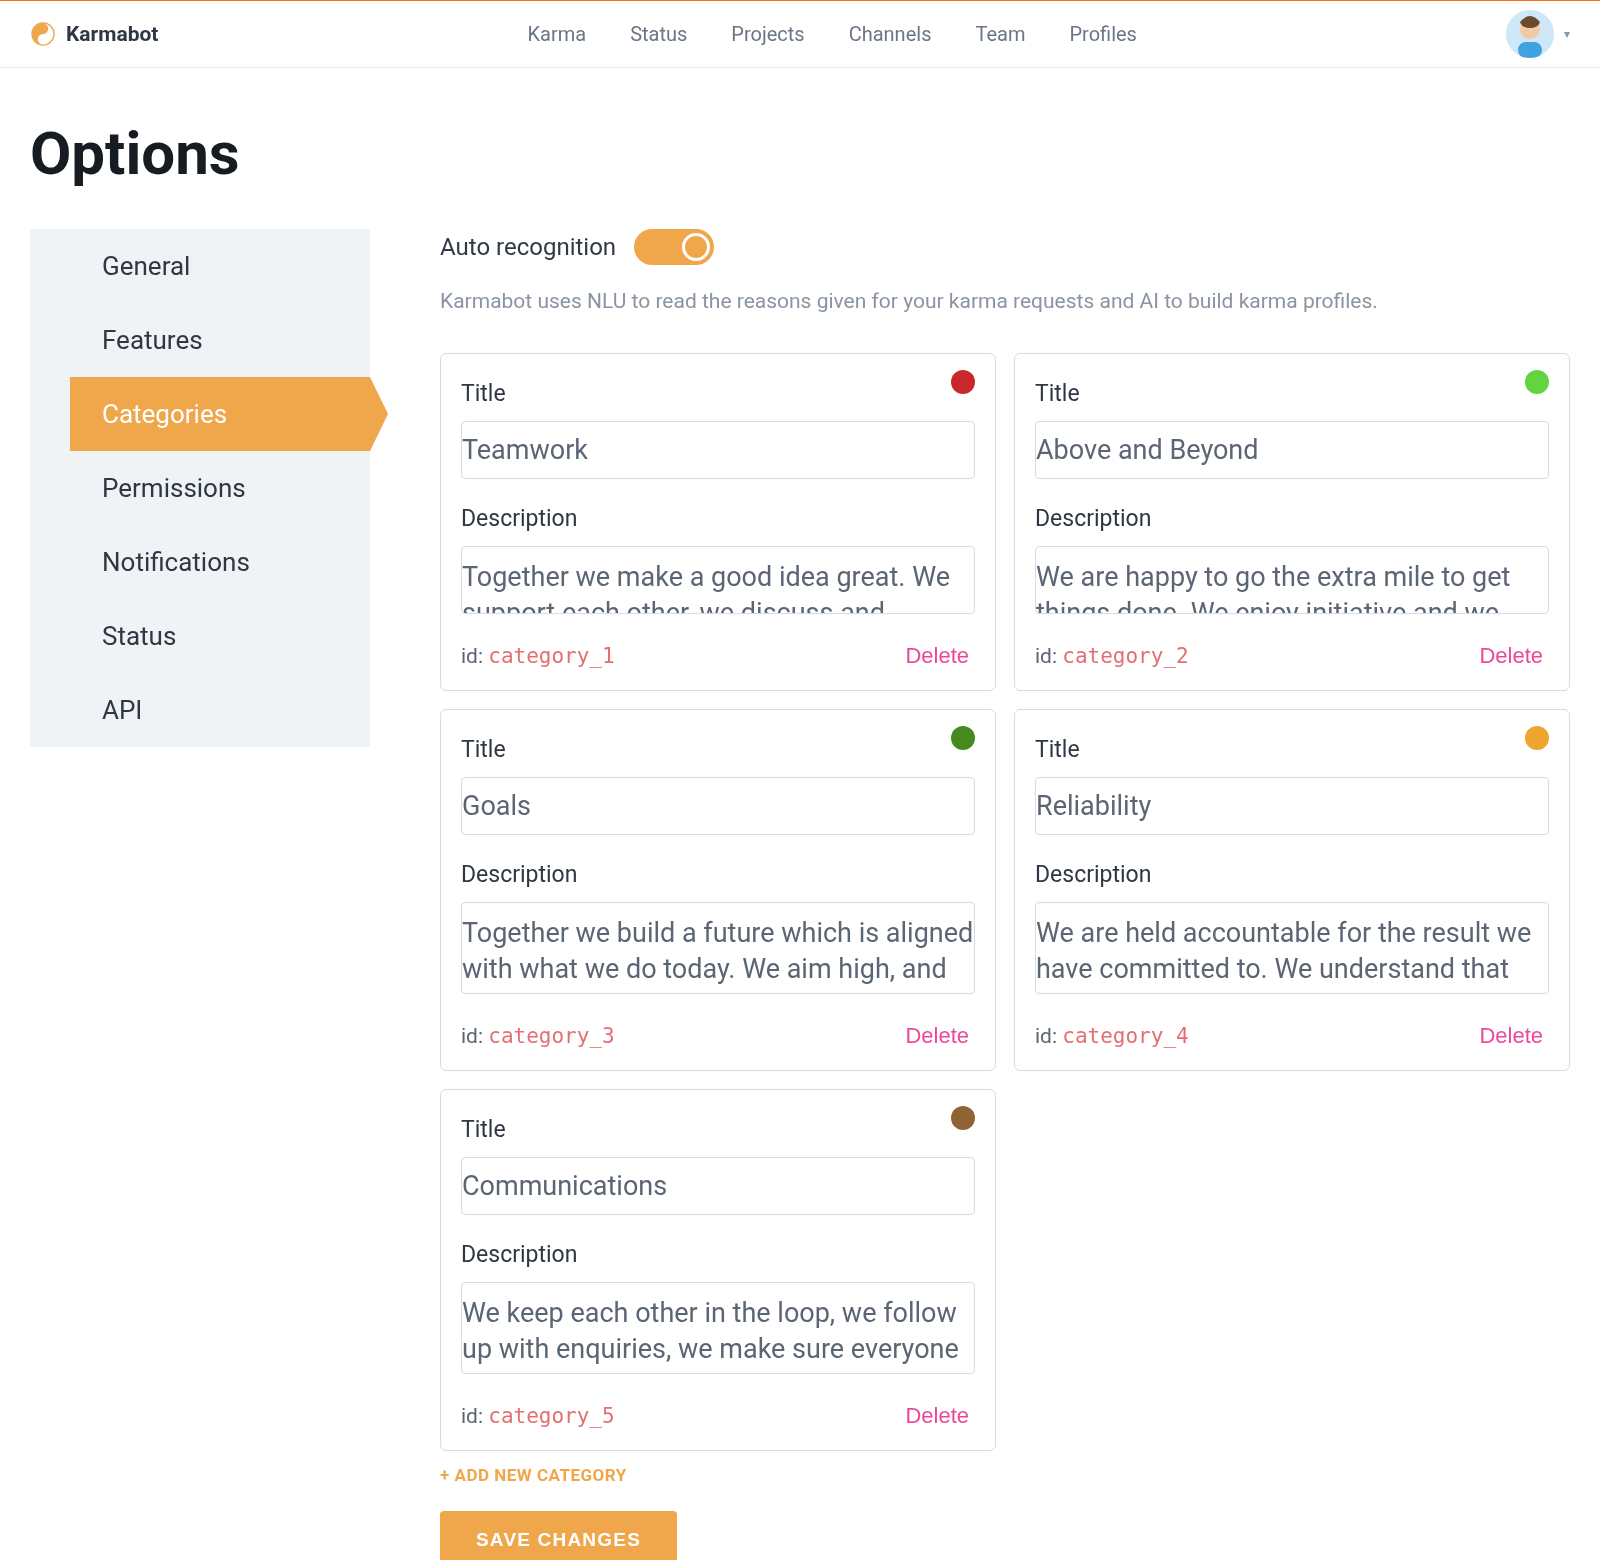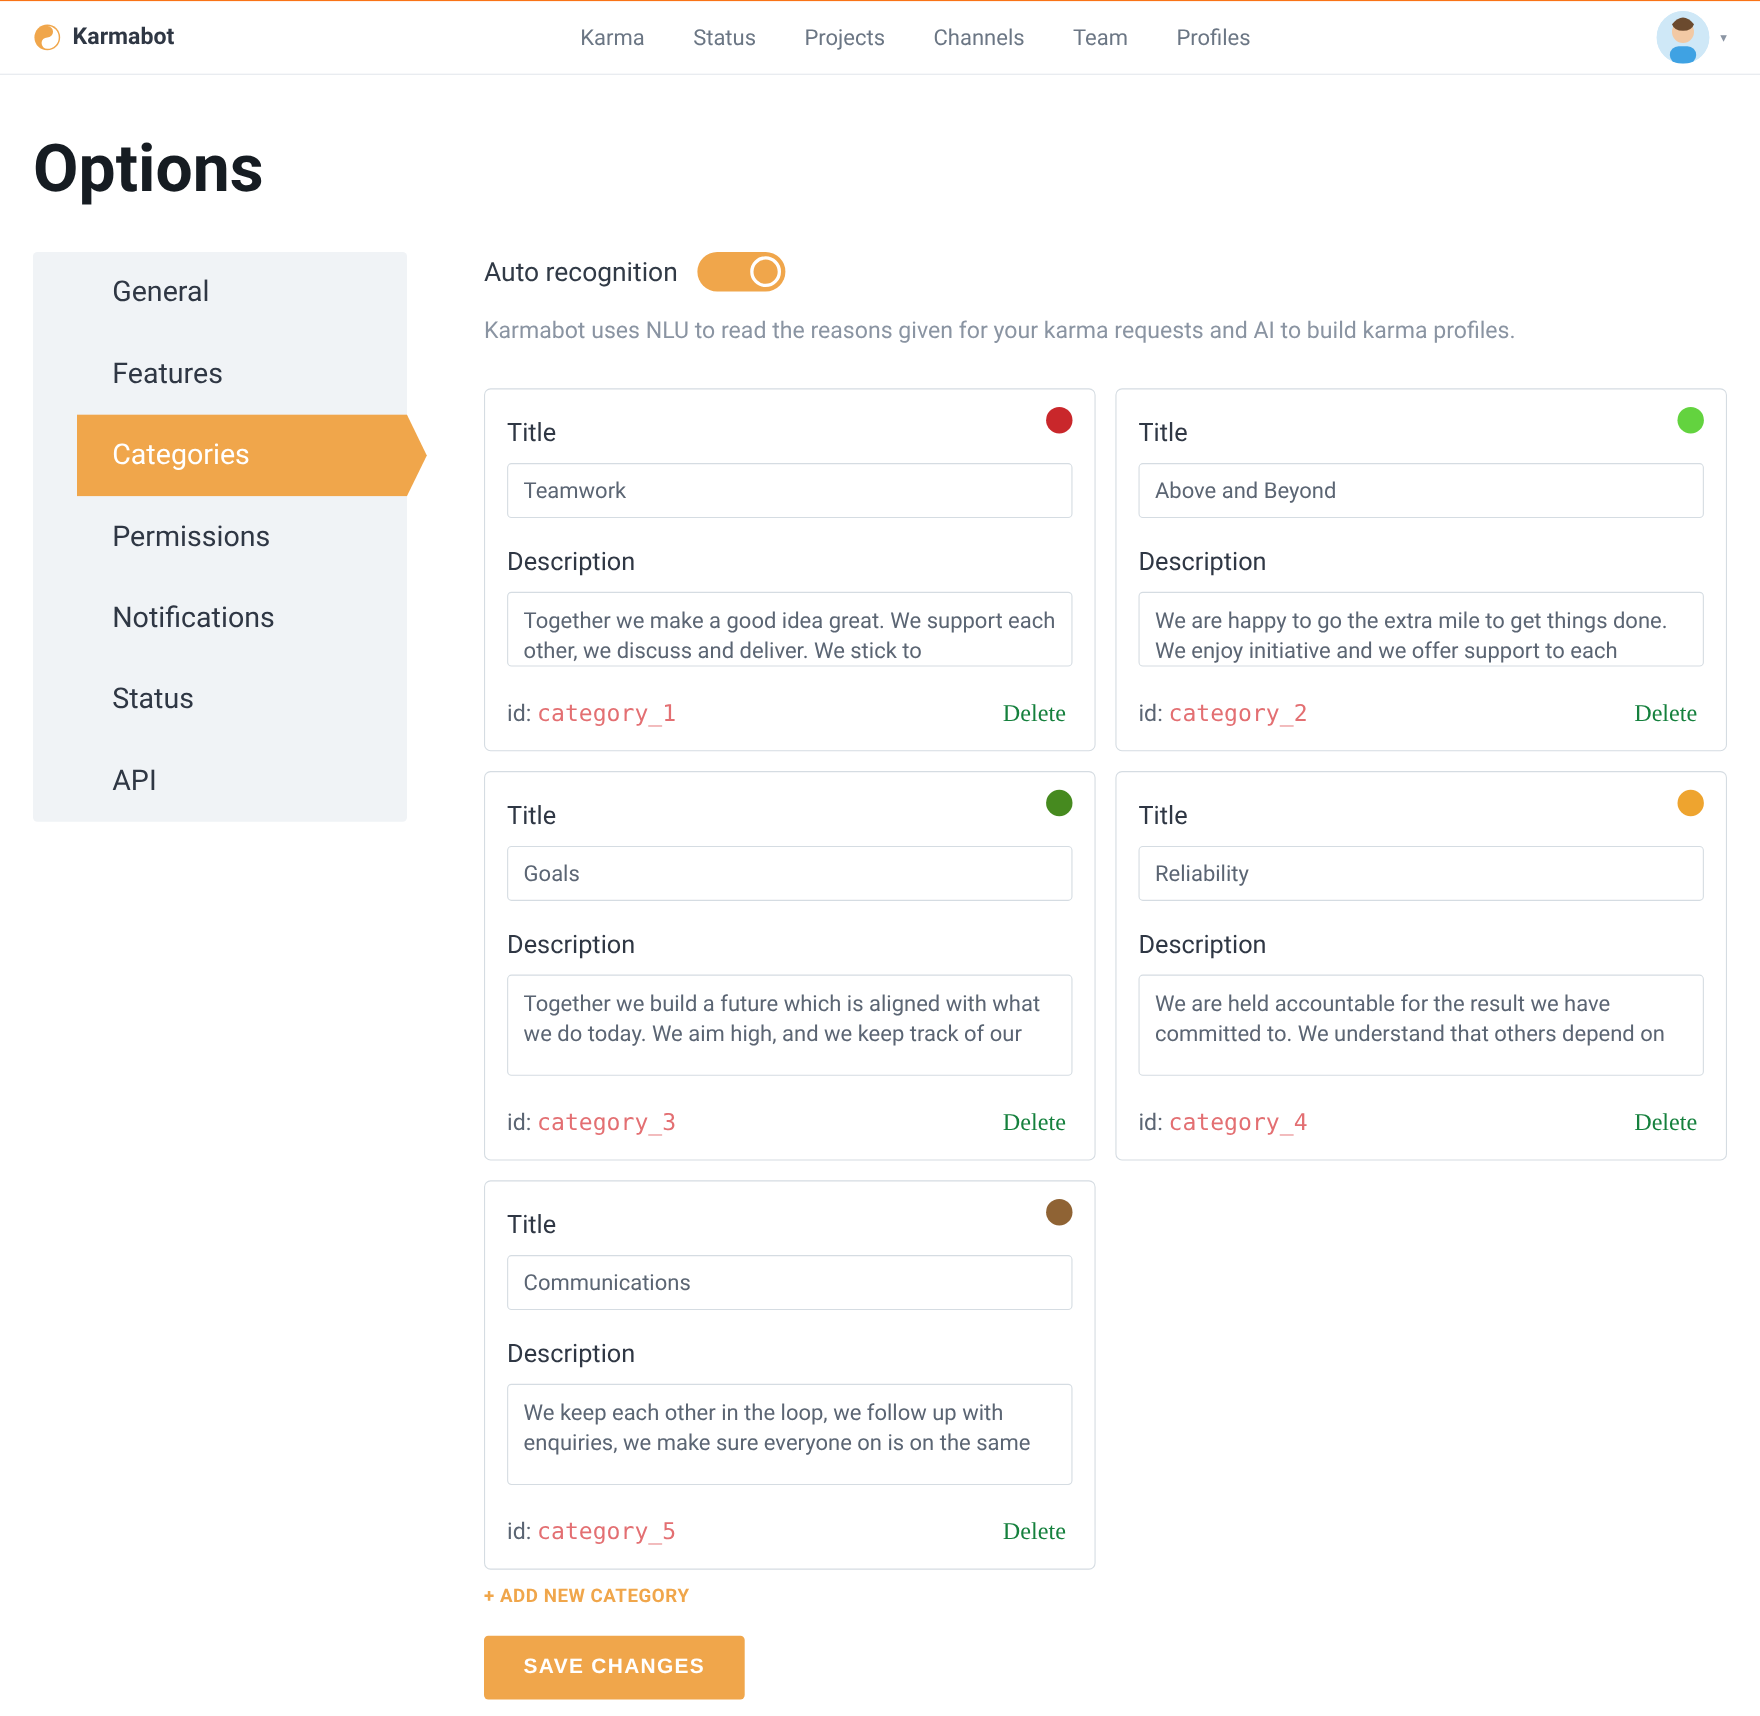--- a/index.html
+++ b/index.html
@@ -172,22 +172,22 @@
   }
   .field-label {
     font-size: 23px;
     color: #2f3744;
     margin: 8px 0 14px;
   }
   .text-input, .textarea {
     width: 100%;
     border: 1px solid var(--border);
     border-radius: 4px;
-    padding: 12px 14px;
-    font-size: 20px;
+    padding: 12px 0;
+    font-size: 27px;
     color: #5b6573;
     font-family: inherit;
   }
   .textarea {
     resize: none;
     height: 68px;
     line-height: 1.35;
     overflow: hidden;
   }
   .textarea.tall {
@@ -204,23 +204,23 @@
     color: #5b6573;
   }
   .id-code {
     font-family: ui-monospace, SFMono-Regular, Menlo, Consolas, monospace;
     color: var(--code);
     font-size: 21px;
   }
   .delete-btn {
     background: none; border: none;
     font-size: 22px;
-    color: #15803d;
-    cursor: pointer;
-    font-family: Liberation Serif, serif;
+    color: #ec4899;
+    cursor: pointer;
+    font-family: Liberation Sans, sans-serif;
   }
 
   .add-link {
     margin-top: 14px;
     color: var(--orange);
     font-weight: 700;
     letter-spacing: 0.5px;
     font-size: 17px;
     cursor: pointer;
   }

